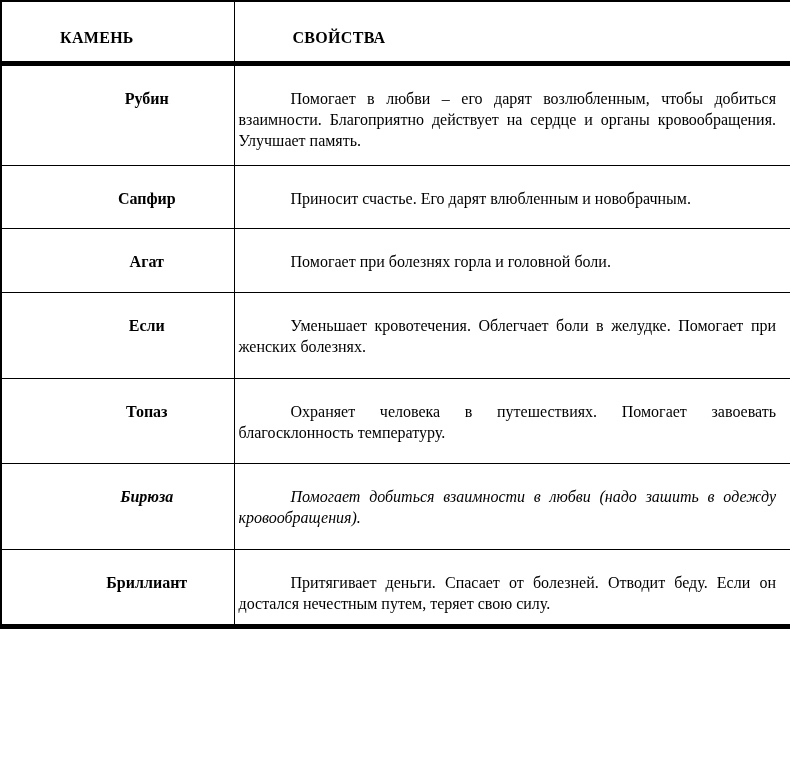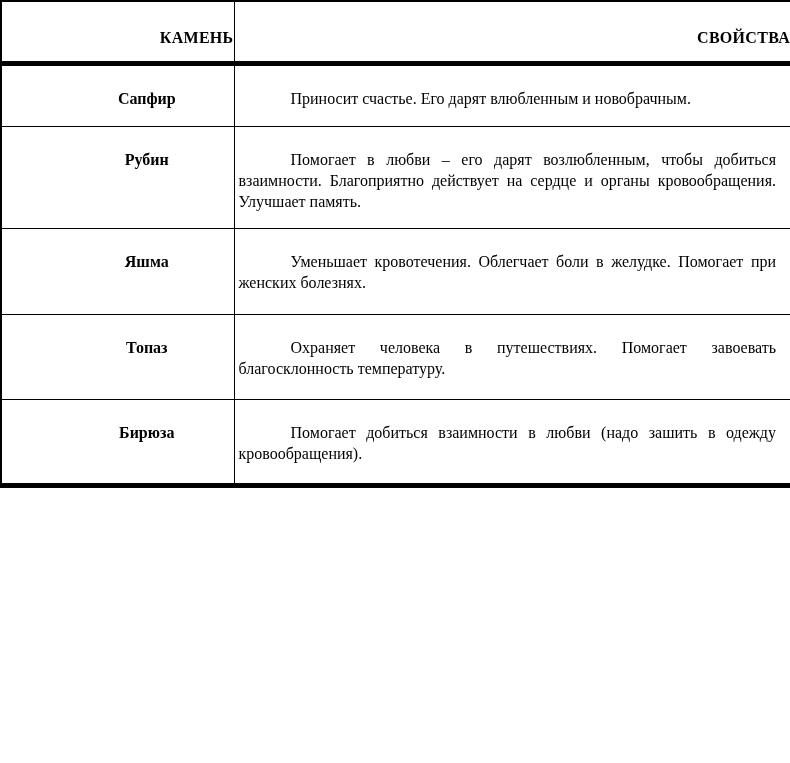--- a/index.html
+++ b/index.html
@@ -28,21 +28,21 @@
     font-size: 16px;
     line-height: 21px;
     vertical-align: top;
     overflow: hidden;
   }
 
   
   thead tr { height: 62px; }
   thead th {
     font-weight: bold;
-    text-align: right;
+    text-align: left;
     vertical-align: middle;
     letter-spacing: 0.3px;
     padding: 12px 0 0 58px;              
     border-bottom: 5px solid #000000; 
   }
   th.head-stone { border-right: 1px solid #000000; }
 
   
   tbody td { border-top: 1px solid #000000; }
   tbody td.cell-stone {
@@ -68,34 +68,42 @@
     <col class="c-stone">
     <col class="c-props">
   </colgroup>
   <thead>
     <tr>
       <th class="head-stone">КАМЕНЬ</th>
       <th class="head-props">СВОЙСТВА</th>
     </tr>
   </thead>
   <tbody>
+    <tr style="height:102px;">
+      <td class="cell-stone">Рубин</td>
+      <td class="cell-props">Помогает в любви – его дарят возлюбленным, чтобы добиться взаимности. Благоприятно действует на сердце и органы кровообращения. Улучшает память.</td>
+    </tr>
     <tr style="height:63px;">
       <td class="cell-stone">Сапфир</td>
       <td class="cell-props">Приносит счастье. Его дарят влюбленным и новобрачным.</td>
     </tr>
-    <tr style="height:102px;">
-      <td class="cell-stone">Рубин</td>
-      <td class="cell-props">Помогает в любви – его дарят возлюбленным, чтобы добиться взаимности. Благоприятно действует на сердце и органы кровообращения. Улучшает память.</td>
+    <tr style="height:64px;">
+      <td class="cell-stone">Агат</td>
+      <td class="cell-props">Помогает при болезнях горла и головной боли.</td>
     </tr>
     <tr style="height:86px;">
-      <td class="cell-stone">Яшма</td>
+      <td class="cell-stone">Если</td>
       <td class="cell-props">Уменьшает кровотечения. Облегчает боли в желудке. Помогает при женских болезнях.</td>
     </tr>
     <tr style="height:85px;padding-left:26px;">
       <td class="cell-stone">Топаз</td>
       <td class="cell-props">Охраняет человека в путешествиях. Помогает завоевать благосклонность температуру.</td>
     </tr>
-    <tr style="height:86px;">
+    <tr style="height:86px;font-style:italic;">
       <td class="cell-stone">Бирюза</td>
       <td class="cell-props">Помогает добиться взаимности в любви (надо зашить в одежду кровообращения).</td>
+    </tr>
+    <tr style="height:76px;">
+      <td class="cell-stone">Бриллиант</td>
+      <td class="cell-props">Притягивает деньги. Спасает от болезней. Отводит беду. Если он достался нечестным путем, теряет свою силу.</td>
     </tr>
   </tbody>
 </table>
 
 </body></html>

